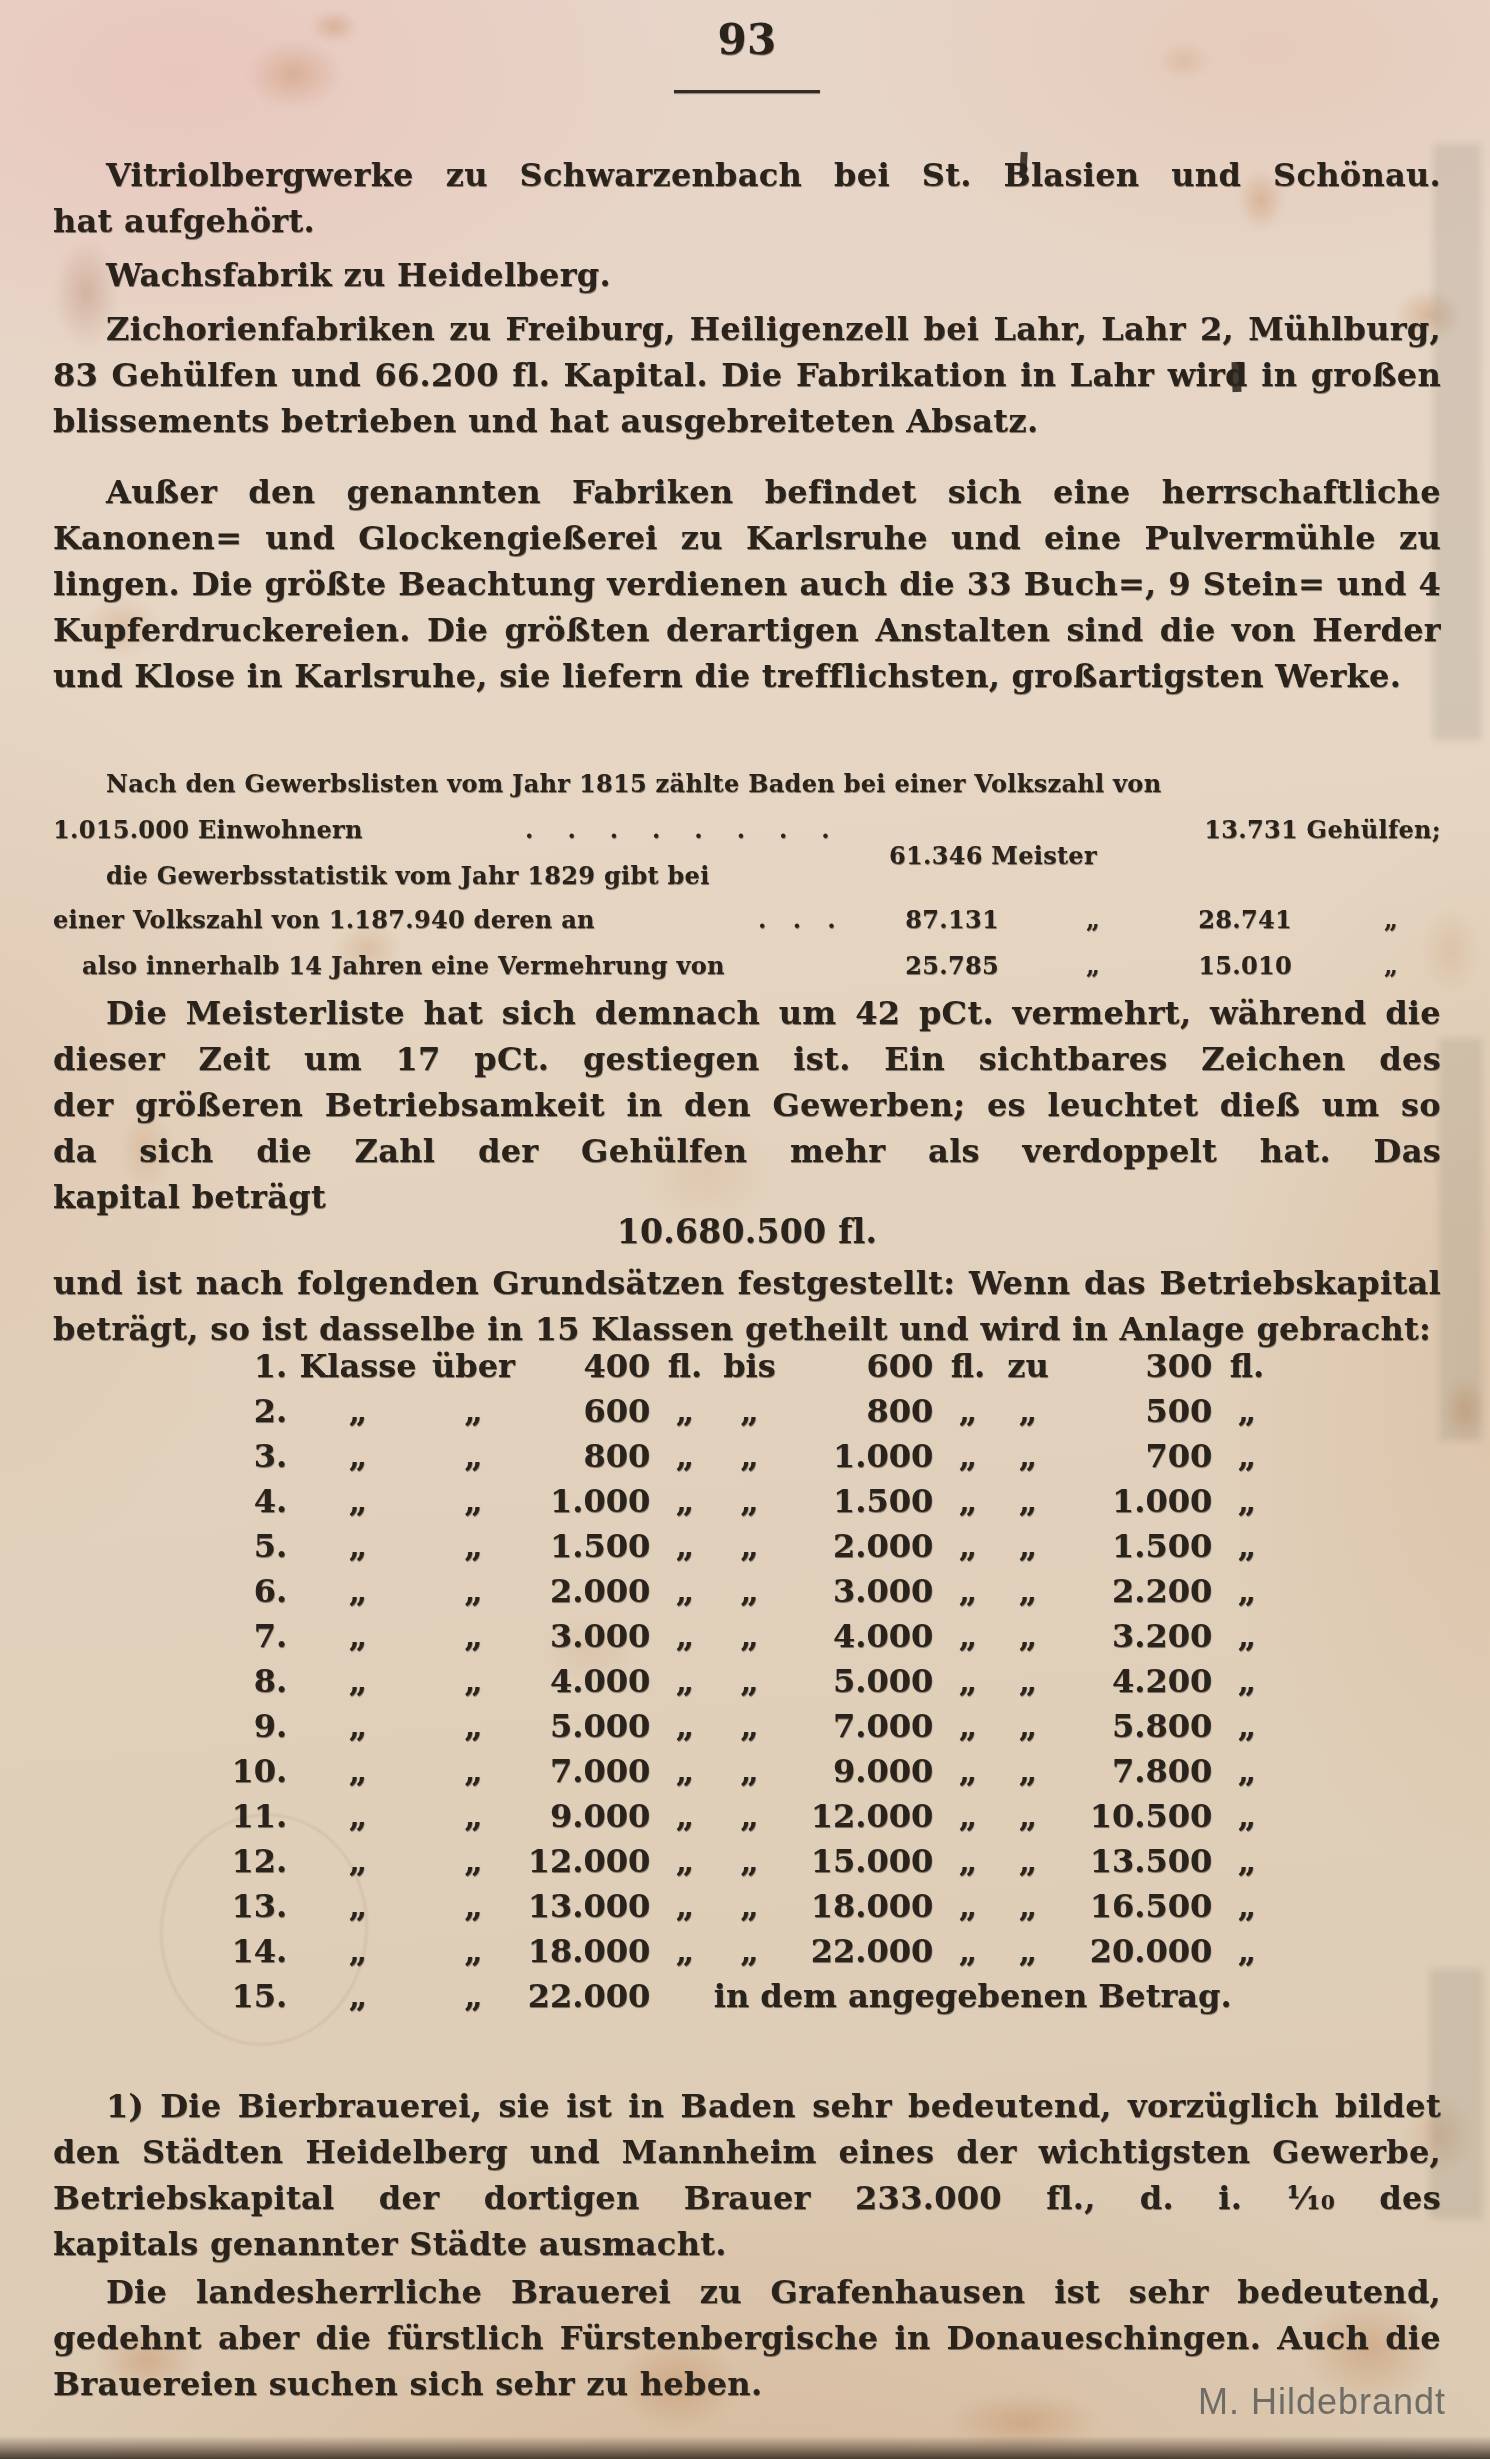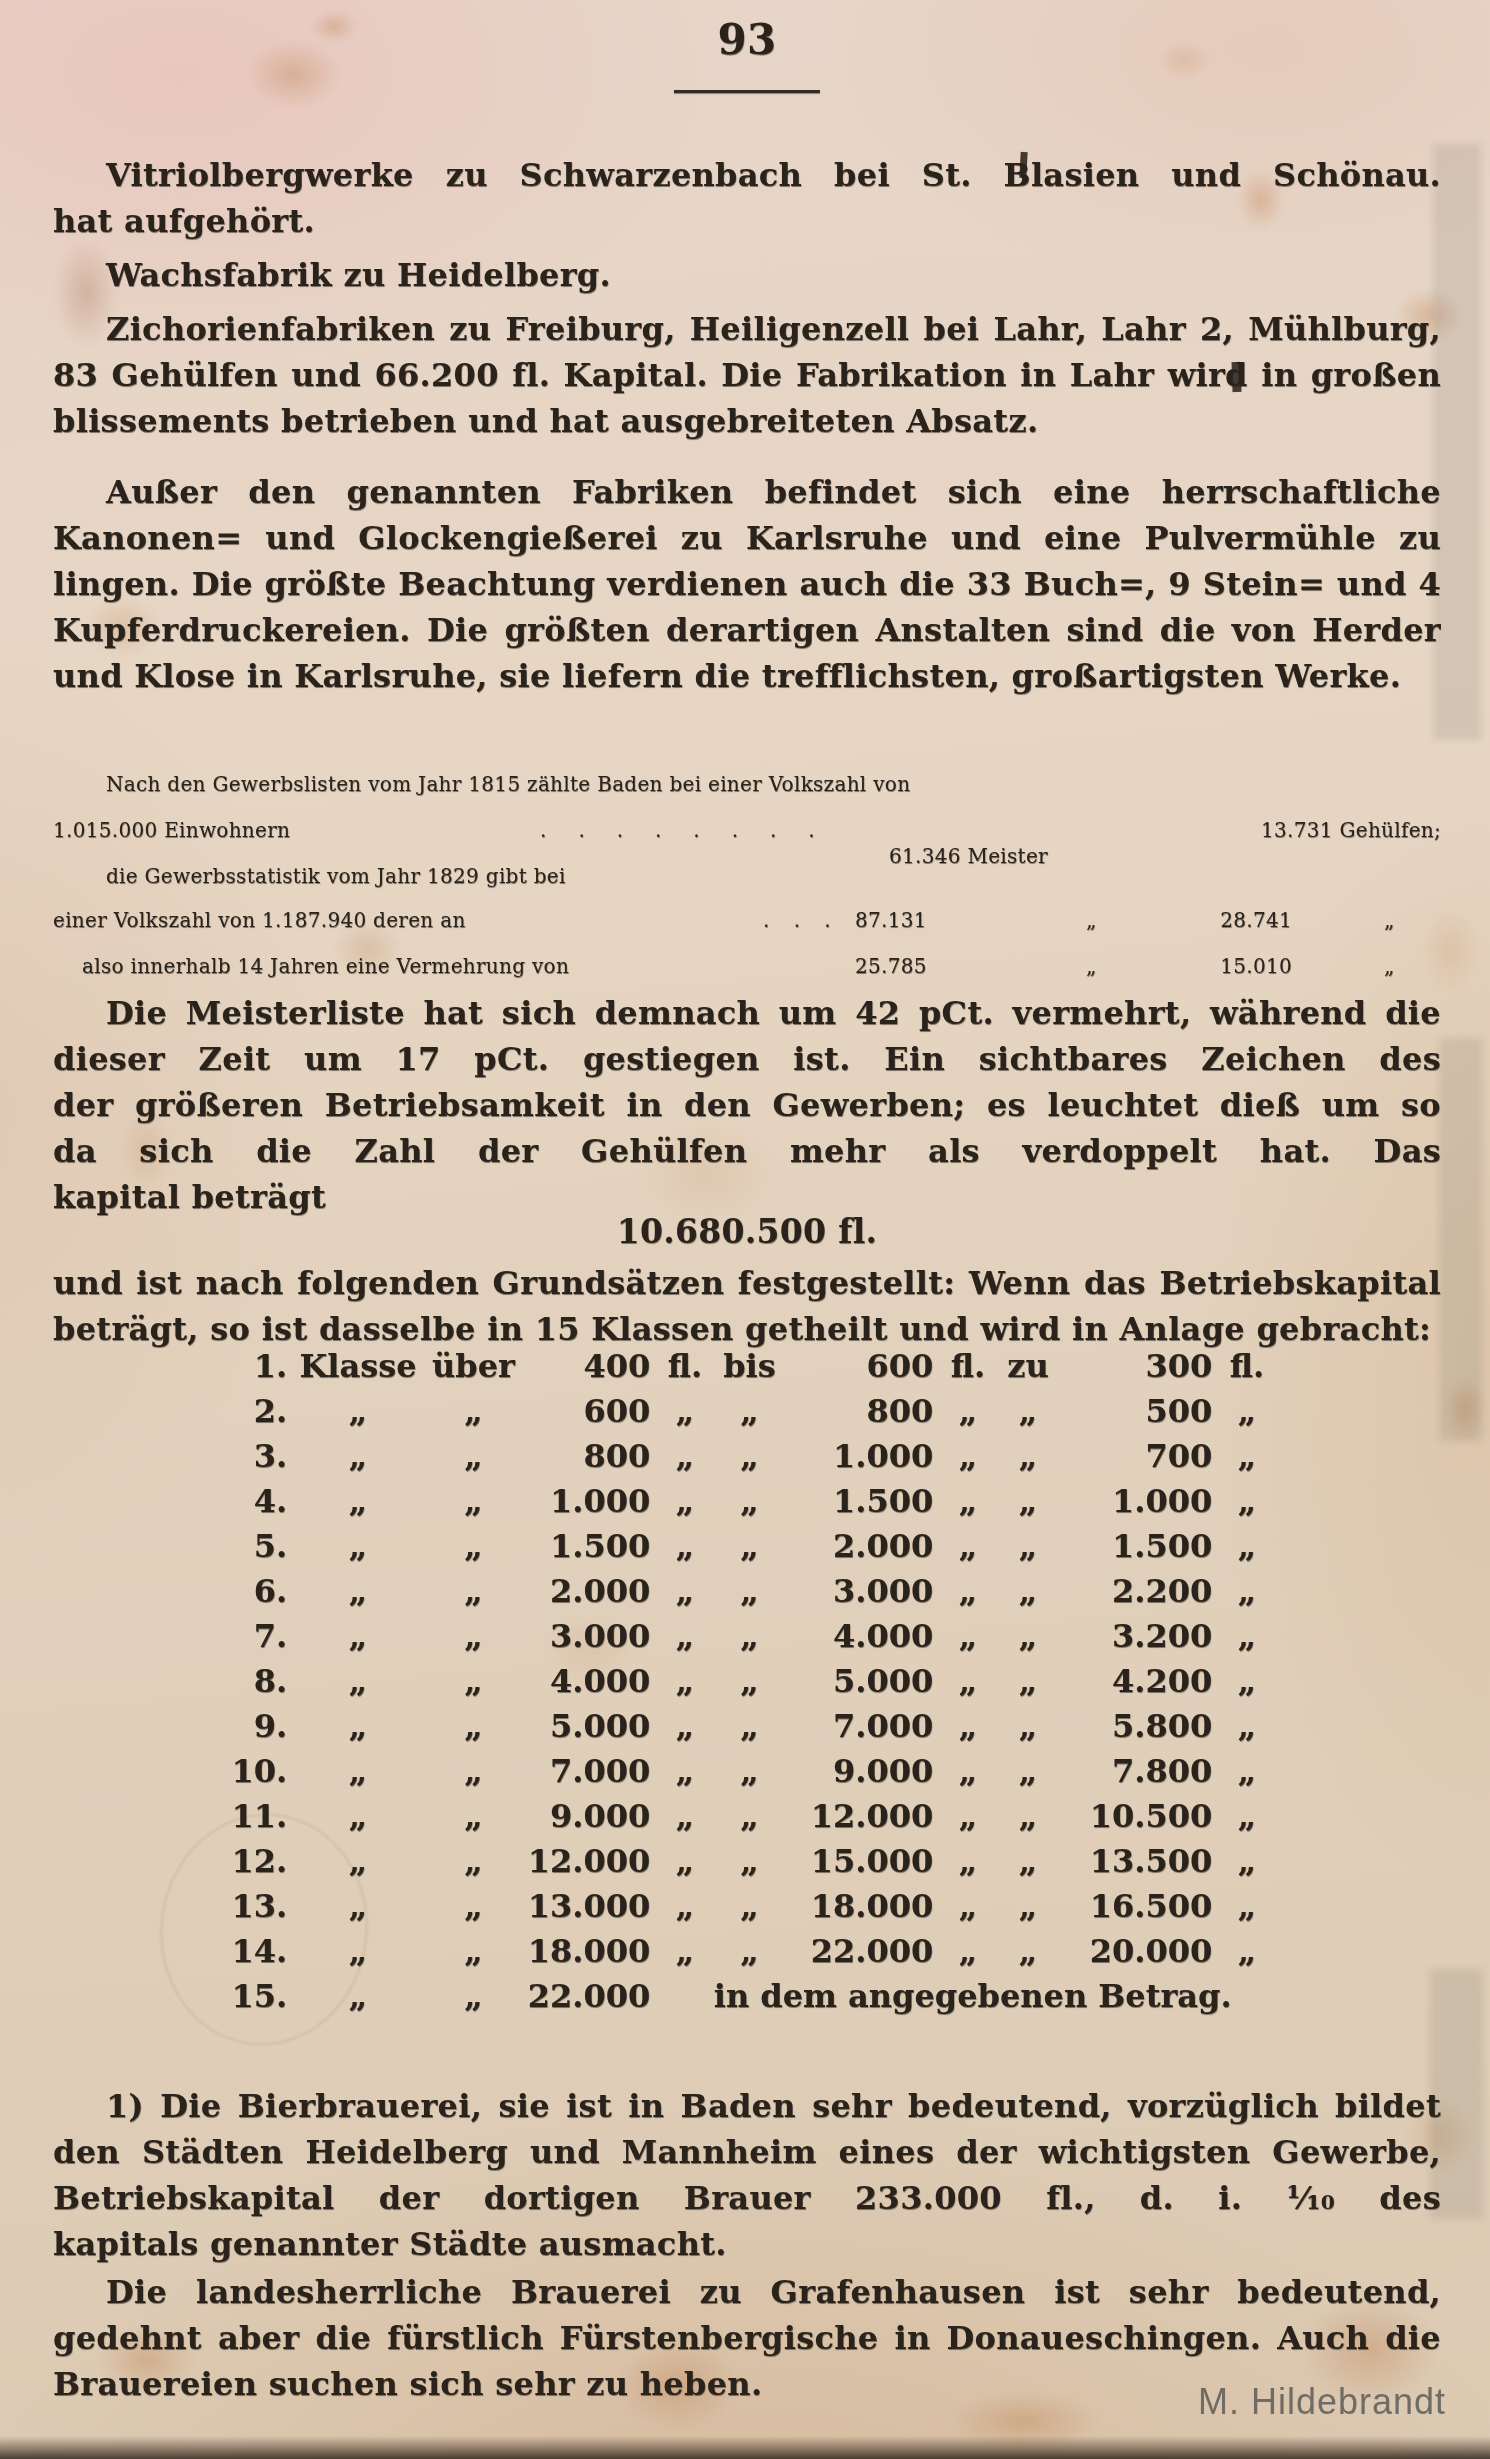--- a/index.html
+++ b/index.html
@@ -27,27 +27,27 @@
   .tl  { height:46px; line-height:46px; overflow:hidden; }
   .just{ text-align:justify; text-align-last:justify; }
   .left{ text-align:left; }
   .ind { padding-left:53px; }
 
   .heading { position:absolute; top:705px; left:53px; width:1388px; text-align:center;
              font-size:33px; font-weight:bold; letter-spacing:3.8px; }
 
   
   .sline { position:absolute; left:53px; width:1388px; height:46px; line-height:46px;
-           font-size:20px; font-weight:normal; }
+           font-size:24px; font-weight:bold; }
   .abs { position:absolute; }
   .s-dots8 { left:418px; width:413px; text-align:center; word-spacing:25px; }
   .s-m  { left:836px;margin-top:26px; }
   .s-g  { right:0; }
   .s-dots3 { left:672px; width:144px; text-align:center; word-spacing:17.3px; }
-  .s-v1 { left:802px; width:144px; }
+  .s-v1 { left:802px; width:144px; text-align:right; }
   .s-q1 { left:1033px; }
   .s-v2 { left:1095px; width:144px; text-align:right; }
   .s-q2 { left:1331px; }
   .ind30 { padding-left:29px; }
 
   .figure { position:absolute; top:1212px; left:53px; width:1388px; text-align:center;
             font-size:33px; font-weight:bold; }
 
   
   .ktable { position:absolute; top:1343px; left:207px; width:1076px;

